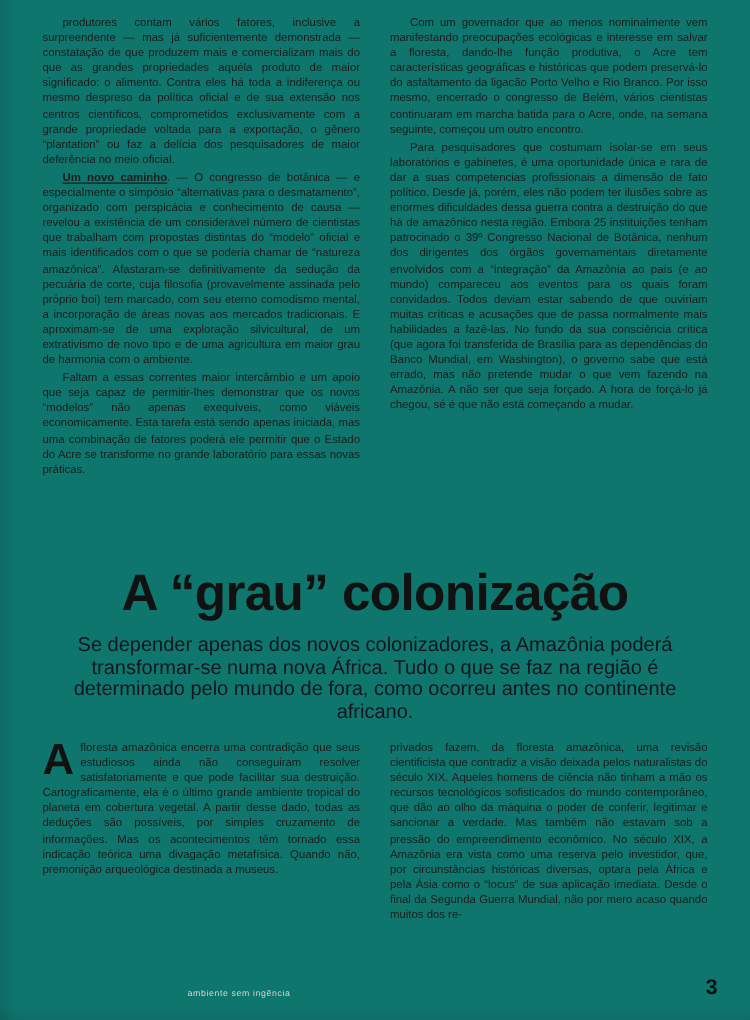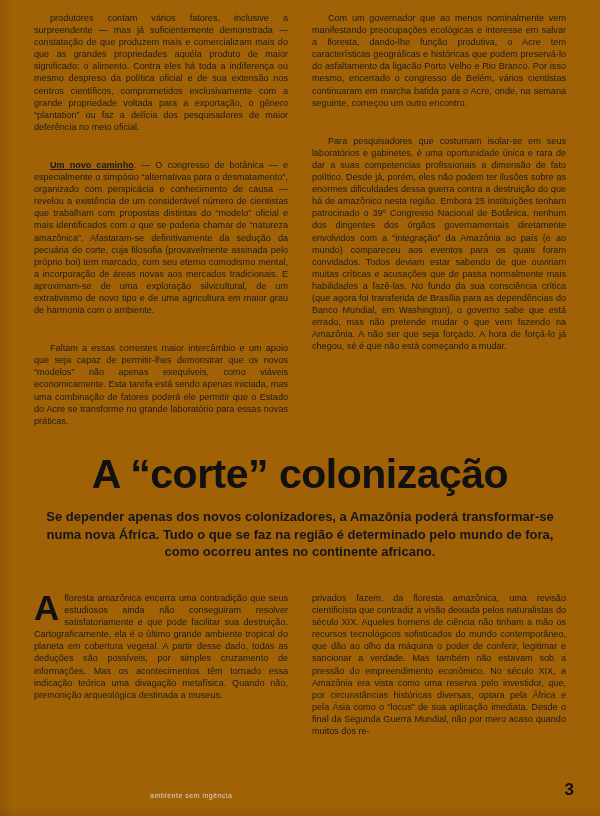--- a/index.html
+++ b/index.html
@@ -11,21 +11,21 @@
     width: 600px;
     height: 816px;
     position: relative;
     font-family: "Liberation Sans", sans-serif;
     color: #1a1a1a;
     overflow: hidden;
   }
   .page {
     position: absolute;
     inset: 0;
-    background: #a16207;
+    background: #0f766e;
     padding: 0;
   }
   .top-columns {
     position: absolute;
     top: 12px;
     left: 34px;
     width: 532px;
     display: flex;
     gap: 24px;
   }
@@ -42,21 +42,21 @@
     color: #1b1b1b;
     hyphens: manual;
   }
   .col p.noindent {
     text-indent: 0;
   }
   .col p + p {
     margin-top: 0px;
   }
   .col p.gap {
-    margin-top: 26px;
+    margin-top: 3px;
   }
   .runin {
     font-weight: bold;
     text-decoration: underline;
   }
   .headline {
     position: absolute;
     top: 452px;
     left: 34px;
     width: 532px;
@@ -67,23 +67,23 @@
     letter-spacing: -0.5px;
     font-family: "Liberation Sans", sans-serif;
     color: #111;
   }
   .standfirst {
     position: absolute;
     top: 508px;
     left: 34px;
     width: 532px;
     text-align: center;
-    font-size: 13px;
+    font-size: 16px;
     line-height: 17.5px;
-    font-weight: bold;
+    font-weight: normal;
     color: #15151f;
     font-family: "Liberation Sans", sans-serif;
   }
   .bottom-columns {
     position: absolute;
     top: 592px;
     left: 34px;
     width: 532px;
     display: flex;
     gap: 24px;
@@ -154,21 +154,21 @@
       <p>produtores contam vários fatores, inclusive a surpreendente — mas já suficientemente demonstrada — constatação de que produzem mais e comercializam mais do que as grandes propriedades aquéla produto de maior significado: o alimento. Contra eles há toda a indiferença ou mesmo despreso da política oficial e de sua extensão nos centros científicos, comprometidos exclusivamente com a grande propriedade voltada para a exportação, o gênero “plantation” ou faz a delícia dos pesquisadores de maior deferência no meio oficial.</p>
       <p class="gap"><span class="runin">Um novo caminho</span><span>. — O congresso de botânica — e especialmente o simpósio “alternativas para o desmatamento”, organizado com perspicácia e conhecimento de causa — revelou a existência de um considerável número de cientistas que trabalham com propostas distintas do “modelo” oficial e mais identificados com o que se poderia chamar de “natureza amazônica”. Afastaram-se definitivamente da sedução da pecuária de corte, cuja filosofia (provavelmente assinada pelo próprio boi) tem marcado, com seu eterno comodismo mental, a incorporação de áreas novas aos mercados tradicionais. E aproximam-se de uma exploração silvicultural, de um extrativismo de novo tipo e de uma agricultura em maior grau de harmonia com o ambiente.</span></p>
       <p class="gap">Faltam a essas correntes maior intercâmbio e um apoio que seja capaz de permitir-lhes demonstrar que os novos “modelos” não apenas exequíveis, como viáveis economicamente. Esta tarefa está sendo apenas iniciada, mas uma combinação de fatores poderá ele permitir que o Estado do Acre se transforme no grande laboratório para essas novas práticas.</p>
     </div>
     <div class="col">
       <p>Com um governador que ao menos nominalmente vem manifestando preocupações ecológicas e interesse em salvar a floresta, dando-lhe função produtiva, o Acre tem características geográficas e históricas que podem preservá-lo do asfaltamento da ligacão Porto Velho e Rio Branco. Por isso mesmo, encerrado o congresso de Belém, vários cientistas continuaram em marcha batida para o Acre, onde, na semana seguinte, começou um outro encontro.</p>
       <p class="gap">Para pesquisadores que costumam isolar-se em seus laboratórios e gabinetes, é uma oportunidade única e rara de dar a suas competencias profissionais a dimensão de fato político. Desde já, porém, eles não podem ter ilusões sobre as enormes dificuldades dessa guerra contra a destruição do que há de amazônico nesta região. Embora 25 instituições tenham patrocinado o 39º Congresso Nacional de Botânica, nenhum dos dirigentes dos órgãos governamentais diretamente envolvidos com a “integração” da Amazônia ao país (e ao mundo) compareceu aos eventos para os quais foram convidados. Todos deviam estar sabendo de que ouviriam muitas críticas e acusações que de passa normalmente mais habilidades a fazê-las. No fundo da sua consciência crítica (que agora foi transferida de Brasília para as dependências do Banco Mundial, em Washington), o governo sabe que está errado, mas não pretende mudar o que vem fazendo na Amazônia. A não ser que seja forçado. A hora de forçá-lo já chegou, sé é que não está começando a mudar.</p>
     </div>
   </div>
 
-  <div class="headline">A “corte” colonização</div>
+  <div class="headline">A “grau” colonização</div>
 
   <div class="standfirst">Se depender apenas dos novos colonizadores, a Amazônia poderá transformar-se numa nova África. Tudo o que se faz na região é determinado pelo mundo de fora, como ocorreu antes no continente africano.</div>
 
   <div class="bottom-columns">
     <div class="col">
       <p class="dropcap-para"><span class="dropcap">A</span><span>floresta amazônica encerra uma contradição que seus estudiosos ainda não conseguiram resolver satisfatoriamente e que pode facilitar sua destruição. Cartograficamente, ela é o último grande ambiente tropical do planeta em cobertura vegetal. A partir desse dado, todas as deduções são possíveis, por simples cruzamento de informações. Mas os acontecimentos têm tornado essa indicação teórica uma divagação metafísica. Quando não, premonição arqueológica destinada a museus.</span></p>
     </div>
     <div class="col">
       <p class="noindent">privados fazem, da floresta amazônica, uma revisão cientificista que contradiz a visão deixada pelos naturalistas do século XIX. Aqueles homens de ciência não tinham a mão os recursos tecnológicos sofisticados do mundo contemporâneo, que dão ao olho da máquina o poder de conferir, legitimar e sancionar a verdade. Mas também não estavam sob a pressão do empreendimento econômico. No século XIX, a Amazônia era vista como uma reserva pelo investidor, que, por circunstâncias históricas diversas, optara pela África e pela Ásia como o “locus” de sua aplicação imediata. Desde o final da Segunda Guerra Mundial, não por mero acaso quando muitos dos re-</p>
     </div>

